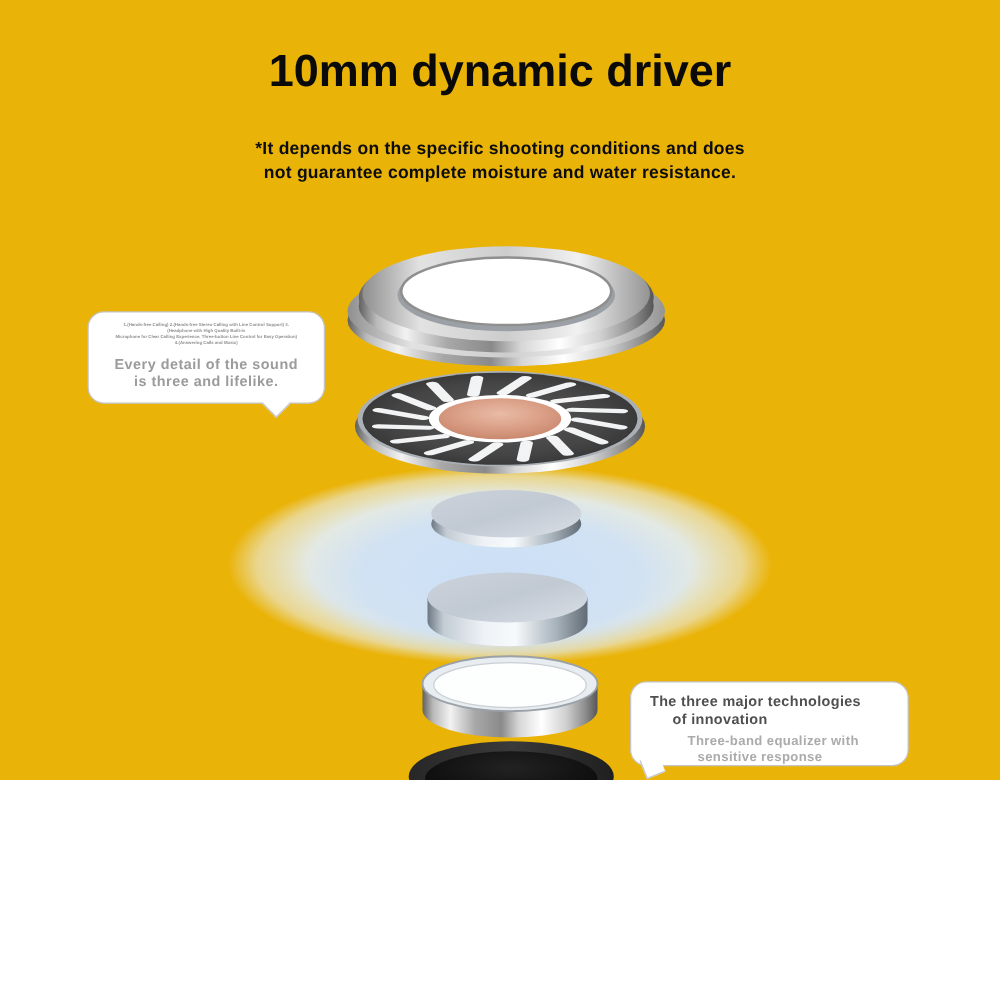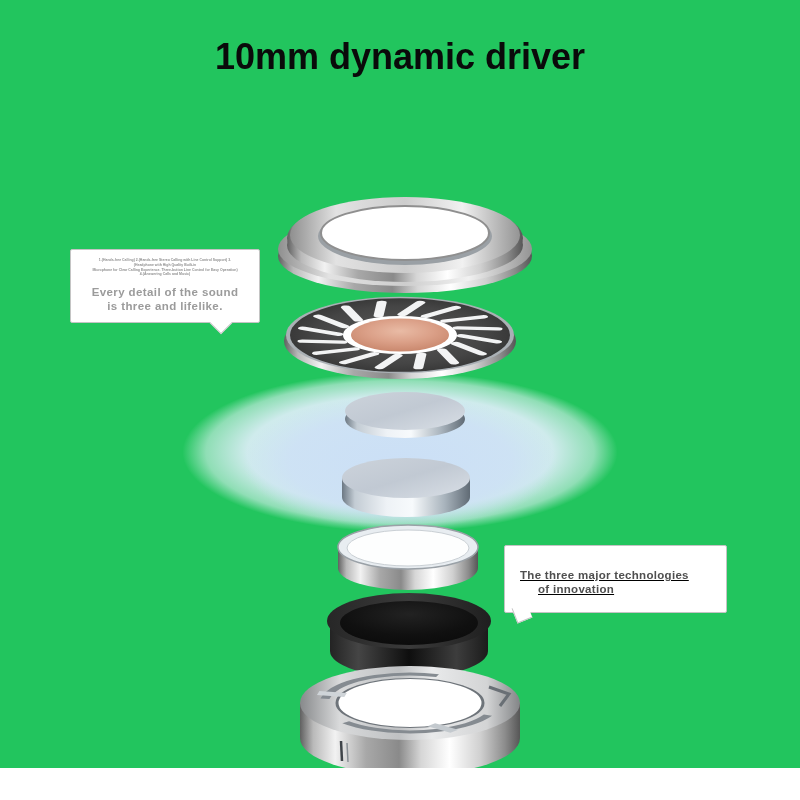--- a/index.html
+++ b/index.html
@@ -1,17 +1,17 @@
 <!DOCTYPE html>
 <html><head>
 <meta charset="utf-8">
 <style>
   html,body{margin:0;padding:0;background:#ffffff;}
   .canvas{
-    position:relative;width:800px;height:768px;background:#22c55e;overflow:hidden;
+    position:relative;width:800px;height:624px;background:#eab308;overflow:hidden;
     font-family:"Liberation Sans",sans-serif;
   }
   
   .title{
     position:absolute;top:36px;left:0;width:800px;text-align:center;
     font-size:36px;font-weight:bold;color:#0a0a0a;letter-spacing:0px;
   }
   .disclaimer{
     position:absolute;top:109px;left:0;width:800px;text-align:center;
     font-size:14px;font-weight:bold;color:#0d0d0d;line-height:19px;letter-spacing:0.2px;
@@ -26,25 +26,25 @@
   }
   .glow-inner{
     left:198px;top:376px;width:404px;height:172px;
     background:radial-gradient(50% 50% at 50% 50%,
       rgba(203,223,246,0.95) 0%, rgba(205,224,246,0.8) 55%,
       rgba(208,227,247,0) 78%);
   }
   .stack-svg{position:absolute;left:0;top:0;z-index:2;}
   
   .bubble{
-    position:absolute;background:#ffffff;border:1.6px solid #c4c4c4;border-radius:2px;
-    z-index:5;box-sizing:border-box;text-decoration:underline;
+    position:absolute;background:#ffffff;border:1.6px solid #c4c4c4;border-radius:13px;
+    z-index:5;box-sizing:border-box;
   }
   .bubble-left{left:70px;top:249px;width:190px;height:74px;}
-  .bubble-right{left:504px;top:545px;width:223px;height:68px;padding:22px 6px 0 15px;}
+  .bubble-right{left:504px;top:545px;width:223px;height:68px;padding:9px 6px 0 15px;}
   .tail{
     position:absolute;width:15px;height:15px;background:#ffffff;
     border-right:1.6px solid #c4c4c4;border-bottom:1.6px solid #c4c4c4;
   }
   .tail-left{left:142px;bottom:-9px;transform:rotate(45deg);}
   .tail-right{left:9px;bottom:-9px;transform:rotate(68deg);}
   .fineprint{
     position:absolute;top:8px;left:50%;width:256px;
     transform:translateX(-50%) scale(0.58);transform-origin:top center;
     font-size:6px;line-height:8px;color:#8f8f8f;text-align:center;font-weight:bold;
@@ -64,20 +64,24 @@
   .bubble-right-sub .line1{margin-left:30px;}
   .bubble-right-sub .line2{margin-left:38px;}
 </style>
 </head>
 <body>
 
 <div class="canvas">
 
   <div class="title">10mm dynamic driver</div>
 
+  <div class="disclaimer">
+    <span>*It depends on the specific shooting conditions and does</span><br>
+    <span>not guarantee complete moisture and water resistance.</span>
+  </div>
 
   <div class="glow glow-outer"></div>
   <div class="glow glow-inner"></div>
 
   <svg class="stack-svg" width="800" height="800" viewBox="0 0 800 800">
     <defs>
       <linearGradient id="chromeH" x1="0" y1="0" x2="1" y2="0">
         <stop offset="0" stop-color="#606060"></stop>
           <stop offset="0.06" stop-color="#b9b9b9"></stop>
         <stop offset="0.16" stop-color="#f2f2f2"></stop>
@@ -234,16 +238,20 @@
       <span>is three and lifelike.</span>
     </div>
     <div class="tail tail-left"></div>
   </div>
 
   <div class="bubble bubble-right">
     <div class="bubble-right-title">
       <span>The three major technologies</span><br>
       <span class="line2">of innovation</span>
     </div>
+    <div class="bubble-right-sub">
+      <span class="line1">Three-band equalizer with</span><br>
+      <span class="line2">sensitive response</span>
+    </div>
     <div class="tail tail-right"></div>
   </div>
 
 </div>
 
 </body></html>

